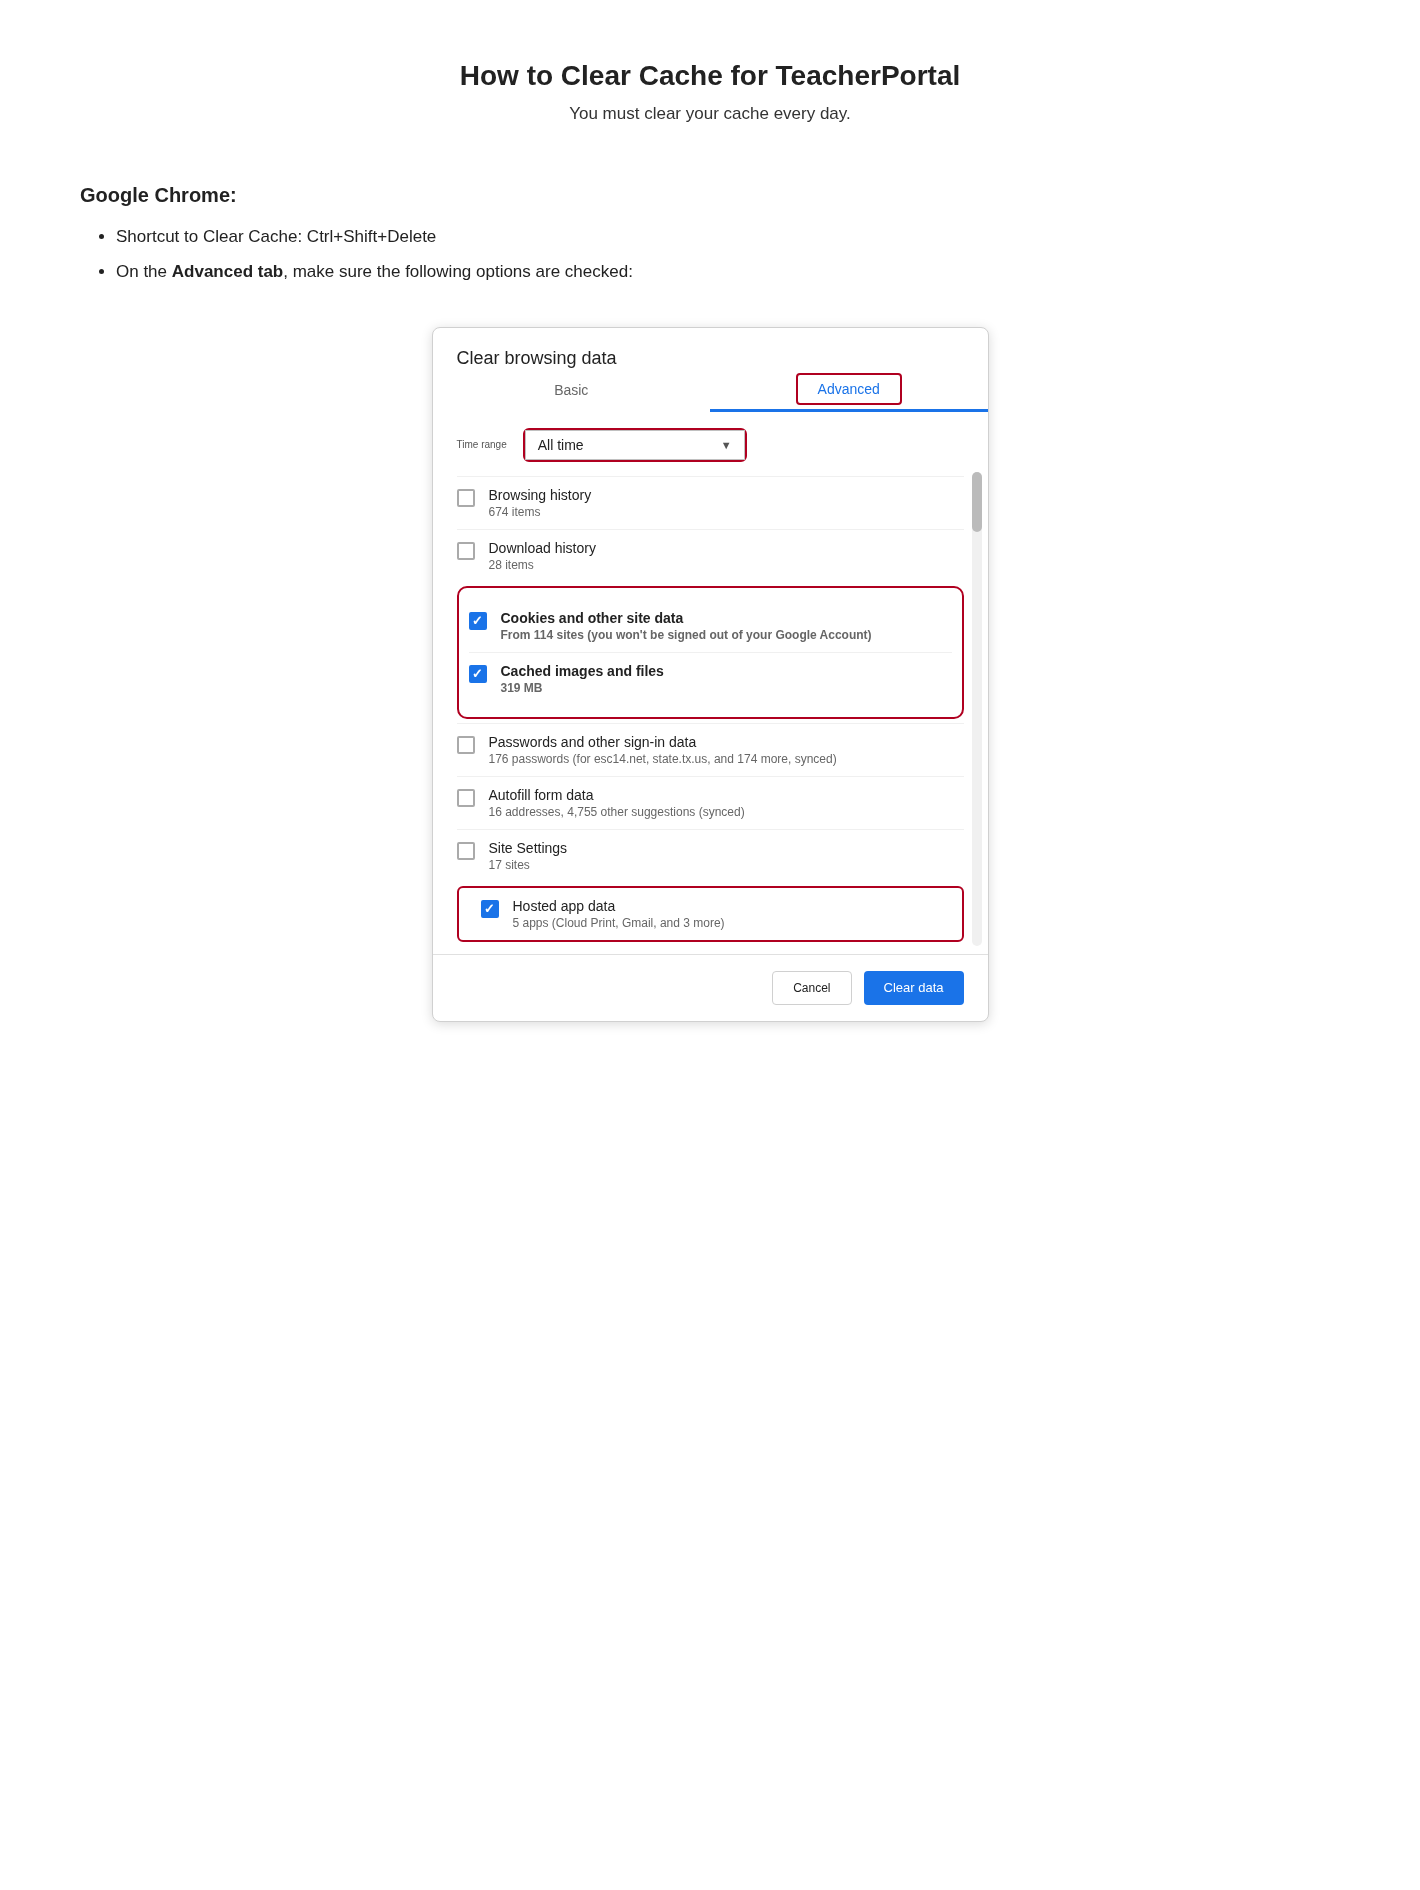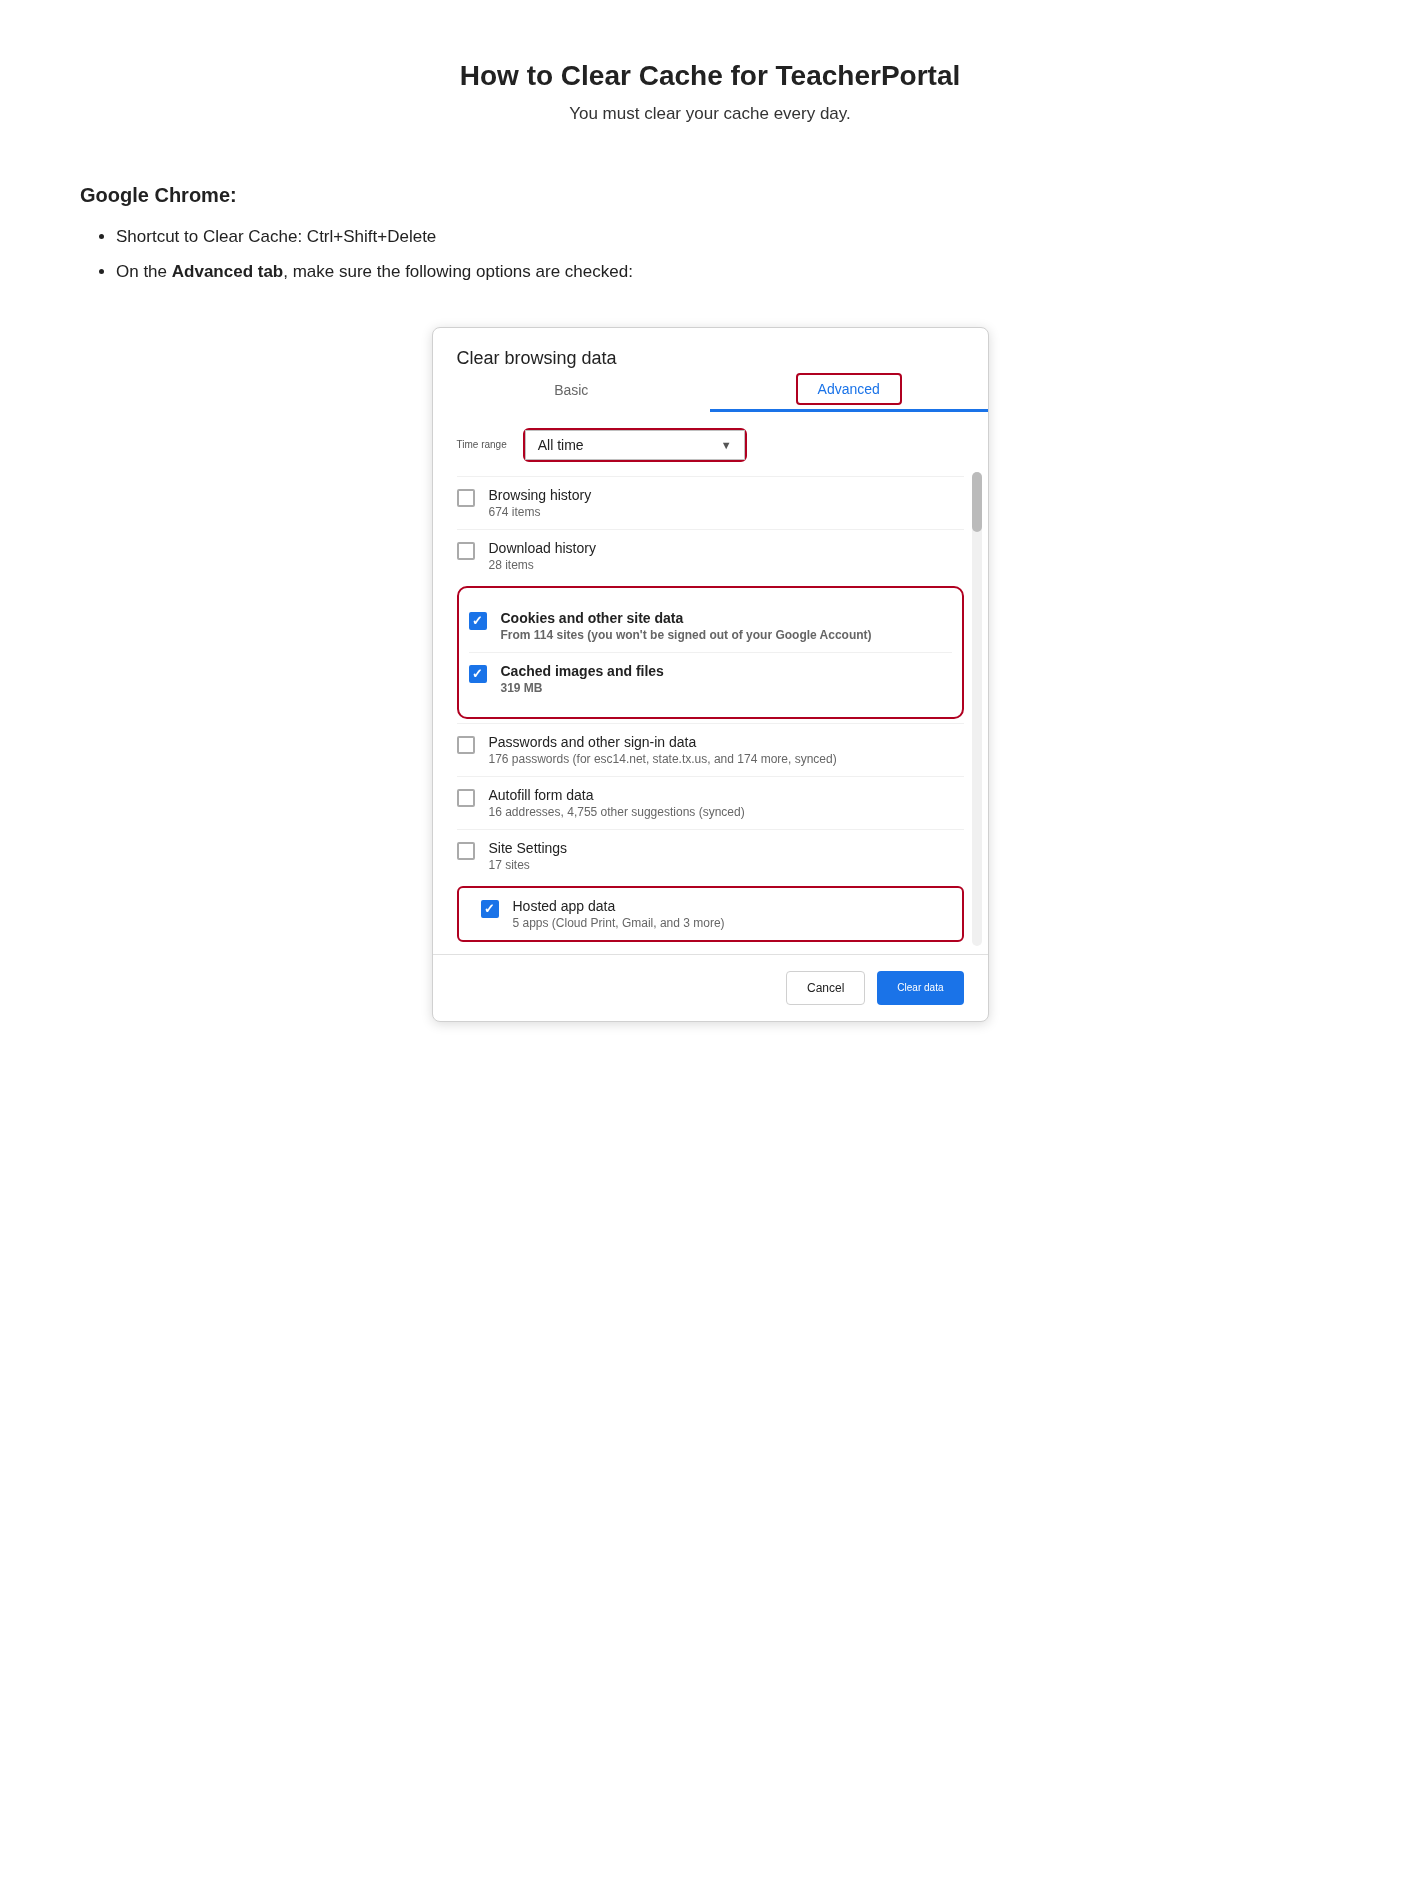--- a/index.html
+++ b/index.html
@@ -221,21 +221,21 @@
       color: #222;
       cursor: pointer;
     }
 
     .btn-clear {
       padding: 9px 20px;
       background: #1a73e8;
       color: #fff;
       border: none;
       border-radius: 4px;
-      font-size: 10px;
+      font-size: 13px;
       font-weight: 500;
       cursor: pointer;
     }
 
     .tabs-row {
       display: flex;
       align-items: center;
       padding: 0 0;
     }
 

